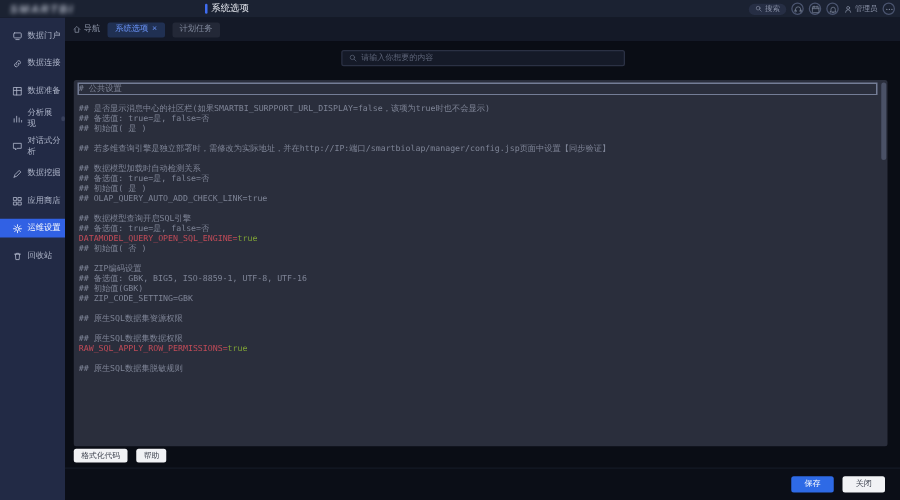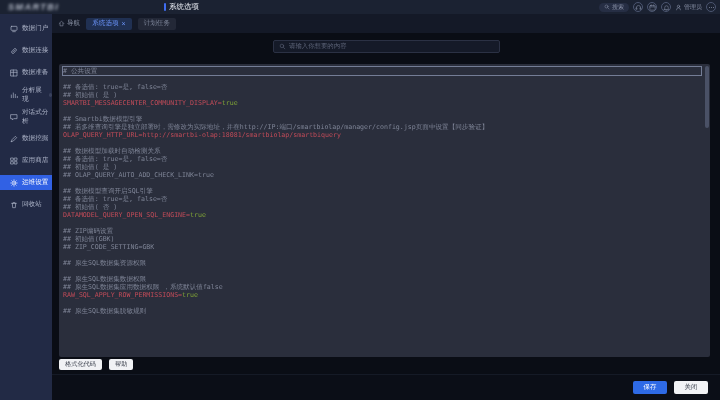--- a/index.html
+++ b/index.html
@@ -232,46 +232,44 @@
           <path d="M7.5 7.5L10 10"></path>
         </svg>
       </span>
     <span>请输入你想要的内容</span>
   </div>
 
   <div class="editor">
     <div class="code" id="code">
         <div class="code-line sel"><span class="c-cm"># 公共设置</span></div>
         <div class="code-line"></div>
+        <div class="code-line"><span class="c-cm">## 是否显示消息中心的社区栏(如果SMARTBI_SURPPORT_URL_DISPLAY=false，该项为true时也不会显示)</span></div>
         <div class="code-line"><span class="c-cm">## 备选值: true=是, false=否</span></div>
         <div class="code-line"><span class="c-cm">## 初始值( 是 )</span></div>
-        <div class="code-line"><span class="c-key">SMARTBI_MESSAGECENTER_COMMUNITY_DISPLAY=</span><span class="c-val">true</span></div>
-        <div class="code-line"></div>
-        <div class="code-line"><span class="c-cm">## Smartbi数据模型引擎</span></div>
+        <div class="code-line"></div>
         <div class="code-line"><span class="c-cm">## 若多维查询引擎是独立部署时，需修改为实际地址，并在http://IP:端口/smartbiolap/manager/config.jsp页面中设置【同步验证】</span></div>
-        <div class="code-line"><span class="c-key">OLAP_QUERY_HTTP_URL=</span><span class="c-url">http://smartbi-olap:18081/smartbiolap/smartbiquery</span></div>
         <div class="code-line"></div>
         <div class="code-line"><span class="c-cm">## 数据模型加载时自动检测关系</span></div>
         <div class="code-line"><span class="c-cm">## 备选值: true=是, false=否</span></div>
         <div class="code-line"><span class="c-cm">## 初始值( 是 )</span></div>
         <div class="code-line"><span class="c-cm">## OLAP_QUERY_AUTO_ADD_CHECK_LINK=true</span></div>
         <div class="code-line"></div>
         <div class="code-line"><span class="c-cm">## 数据模型查询开启SQL引擎</span></div>
         <div class="code-line"><span class="c-cm">## 备选值: true=是, false=否</span></div>
+        <div class="code-line"><span class="c-key">DATAMODEL_QUERY_OPEN_SQL_ENGINE=</span><span class="c-val">true</span></div>
         <div class="code-line"><span class="c-cm">## 初始值( 否 )</span></div>
-        <div class="code-line"><span class="c-key">DATAMODEL_QUERY_OPEN_SQL_ENGINE=</span><span class="c-val">true</span></div>
         <div class="code-line"></div>
         <div class="code-line"><span class="c-cm">## ZIP编码设置</span></div>
+        <div class="code-line"><span class="c-cm">## 备选值: GBK, BIG5, ISO-8859-1, UTF-8, UTF-16</span></div>
         <div class="code-line"><span class="c-cm">## 初始值(GBK)</span></div>
         <div class="code-line"><span class="c-cm">## ZIP_CODE_SETTING=GBK</span></div>
         <div class="code-line"></div>
         <div class="code-line"><span class="c-cm">## 原生SQL数据集资源权限</span></div>
         <div class="code-line"></div>
         <div class="code-line"><span class="c-cm">## 原生SQL数据集数据权限</span></div>
-        <div class="code-line"><span class="c-cm">## 原生SQL数据集应用数据权限 ，系统默认值false</span></div>
         <div class="code-line"><span class="c-key">RAW_SQL_APPLY_ROW_PERMISSIONS=</span><span class="c-val">true</span></div>
         <div class="code-line"></div>
         <div class="code-line"><span class="c-cm">## 原生SQL数据集脱敏规则</span></div>
       </div>
     <div class="editor-scrollbar"></div>
   </div>
 
   <div class="panel-btns">
     <button class="btn-light">格式化代码</button>
     <button class="btn-light">帮助</button>

